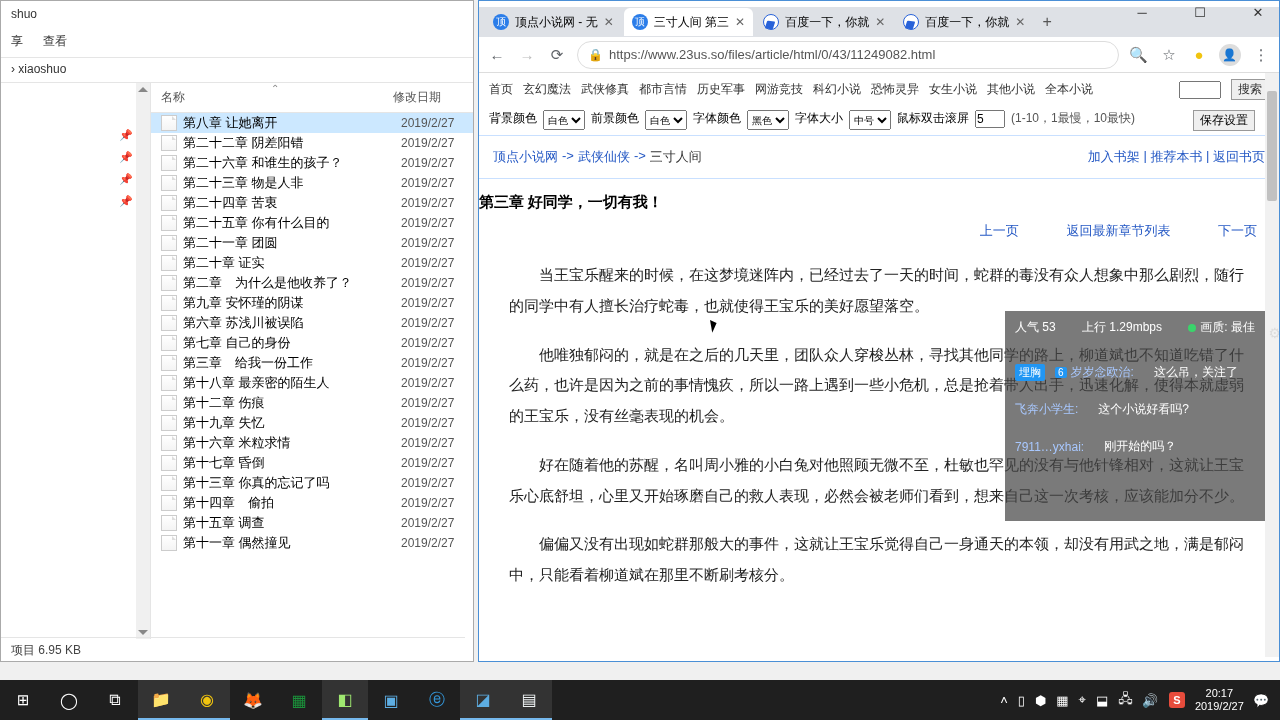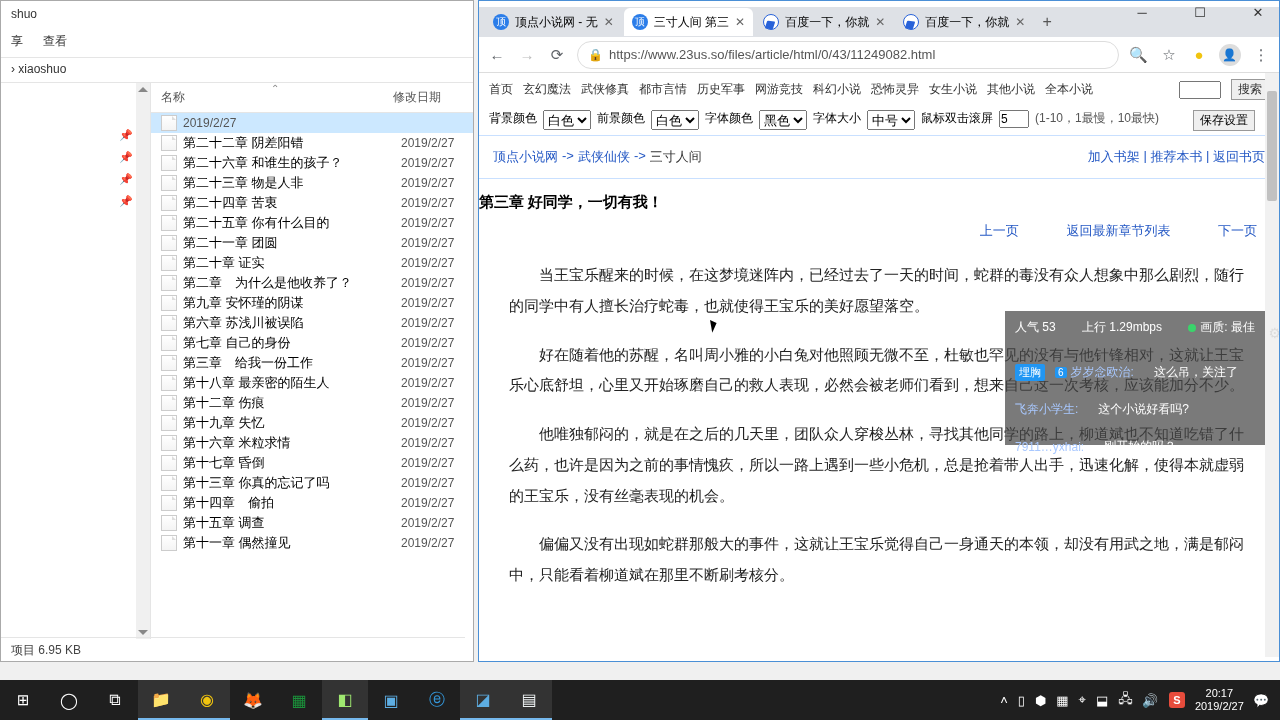--- a/index.html
+++ b/index.html
@@ -55,37 +55,37 @@
 .rightico.avatar { width: 22px; height: 22px; border-radius: 11px; background: #ddd; display: inline-flex; align-items: center; justify-content: center; font-size: 12px; }
 
 .page { height: 584px; overflow: hidden; position: relative; background: #fff; font-family: "SimSun", serif; }
 .page-scroll { position: absolute; right: 0; top: 0; width: 14px; height: 100%; background: #f1f1f1; }
 .page-scroll .thumb { position: absolute; left: 2px; top: 18px; width: 10px; height: 110px; background: #c1c1c1; border-radius: 2px; }
 .menu { display: flex; gap: 10px; font-size: 12px; padding: 6px 10px; align-items: center; color: #333; }
 .menu .spacer { flex: 1; }
 .menu input.kw { width: 42px; height: 18px; font-size: 11px; }
 .menu .btn { border: 1px solid #999; padding: 1px 6px; background: #efefef; }
 .settings { display: flex; gap: 6px; font-size: 12px; padding: 4px 10px; align-items: flex-start; border-bottom: 1px solid #c9e0ff; background: #fff; }
-.settings select { font-size: 13px; height: 20px; }
+.settings select { font-size: 10px; height: 20px; }
 .settings input { width: 30px; height: 18px; font-size: 12px; }
 .settings .hint { color: #555; font-size: 12px; }
 .settings .save { border: 1px solid #999; padding: 1px 6px; background: #efefef; margin-left: auto; margin-right: 14px; }
 .crumb { display: flex; font-size: 13px; padding: 12px 14px; border-bottom: 1px solid #c9e0ff; }
 .crumb .l { color: #2458c4; }
 .crumb .sep { margin: 0 4px; color: #2458c4; }
 .crumb .cur { color: #333; }
 .crumb .spacer { flex: 1; }
 .crumb .r { color: #2458c4; font-size: 13px; }
 .chtitle { text-align: left; font-size: 15px; font-weight: bold; padding: 14px 0 10px; font-family: "Microsoft YaHei"; }
 .chnav { text-align: right; font-size: 13px; color: #2458c4; padding-bottom: 10px; }
 .chnav span { margin: 0 22px; }
 .content { padding: 10px 24px 0 30px; font-size: 15px; line-height: 2.05; color: #222; }
 .content p { text-indent: 2em; margin-bottom: 18px; }
 
-.overlay { position: absolute; right: 14px; top: 238px; width: 260px; height: 134px; background: rgba(70,70,70,0.72); color: #fff; font-size: 12px; padding: 8px 10px; font-family: "Microsoft YaHei"; }
+.overlay { position: absolute; right: 14px; top: 238px; width: 260px; height: 210px; background: rgba(70,70,70,0.72); color: #fff; font-size: 12px; padding: 8px 10px; font-family: "Microsoft YaHei"; }
 .overlay .top { display: flex; justify-content: space-between; margin-bottom: 28px; font-size: 12px; }
 .overlay .top .q { color: #fff; display:flex; align-items:center; gap:4px;}
 .overlay .top .q::before{content:""; width:8px; height:8px; background:#3ad46b; border-radius:4px; display:inline-block;}
 .overlay .row { margin-bottom: 20px; display: flex; align-items: center; }
 .overlay .badge { background: #2196f3; padding: 1px 4px; border-radius: 2px; font-size: 11px; margin-right: 6px; }
 .overlay .num { background: #2196f3; padding: 0 3px; border-radius: 2px; font-size: 10px; margin: 0 4px; }
 .overlay .u { color: #a8c8ff; margin-right: 20px; }
 .overlay-gear { position: absolute; right: -2px; top: 252px; color: #ddd; font-size: 14px; z-index: 3; }
 
 .cursor { position: absolute; left: 710px; top: 320px; font-size: 14px; color: #000; z-index: 5; transform: rotate(-10deg);}
@@ -149,20 +149,21 @@
     </div>
     <div class="exp-main">
       <div class="exp-head">
         <span class="sort">⌃</span>
         <span class="c1">名称</span>
         <span class="c2">修改日期</span>
       </div>
       <div class="exp-list" id="flist">
           <div class="exp-row sel">
             <span class="ico"></span>
+            <span class="fn">第八章 让她离开</span>
             <span class="dt">2019/2/27</span>
           </div>
           <div class="exp-row">
             <span class="ico"></span>
             <span class="fn">第二十二章 阴差阳错</span>
             <span class="dt">2019/2/27</span>
           </div>
           <div class="exp-row">
             <span class="ico"></span>
             <span class="fn">第二十六章 和谁生的孩子？</span>
@@ -357,22 +358,22 @@
       <span class="r">返回书页</span>
     </div>
     <div class="chtitle">第三章 好同学，一切有我！</div>
     <div class="chnav">
       <span>上一页</span>
       <span>返回最新章节列表</span>
       <span>下一页</span>
     </div>
     <div class="content" id="content">
         <p>当王宝乐醒来的时候，在这梦境迷阵内，已经过去了一天的时间，蛇群的毒没有众人想象中那么剧烈，随行的同学中有人擅长治疗蛇毒，也就使得王宝乐的美好愿望落空。</p>
+        <p>他唯独郁闷的，就是在之后的几天里，团队众人穿梭丛林，寻找其他同学的路上，柳道斌也不知道吃错了什么药，也许是因为之前的事情愧疚，所以一路上遇到一些小危机，总是抢着带人出手，迅速化解，使得本就虚弱的王宝乐，没有丝毫表现的机会。</p>
         <p>好在随着他的苏醒，名叫周小雅的小白兔对他照顾无微不至，杜敏也罕见的没有与他针锋相对，这就让王宝乐心底舒坦，心里又开始琢磨自己的救人表现，必然会被老师们看到，想来自己这一次考核，应该能加分不少。</p>
-        <p>他唯独郁闷的，就是在之后的几天里，团队众人穿梭丛林，寻找其他同学的路上，柳道斌也不知道吃错了什么药，也许是因为之前的事情愧疚，所以一路上遇到一些小危机，总是抢着带人出手，迅速化解，使得本就虚弱的王宝乐，没有丝毫表现的机会。</p>
         <p>偏偏又没有出现如蛇群那般大的事件，这就让王宝乐觉得自己一身通天的本领，却没有用武之地，满是郁闷中，只能看着柳道斌在那里不断刷考核分。</p>
       </div>
 
     <div class="overlay">
       <div class="top">
         <span>人气 53</span>
         <span>上行 1.29mbps</span>
         <span class="q">画质: 最佳</span>
       </div>
       <div id="chatrows">

